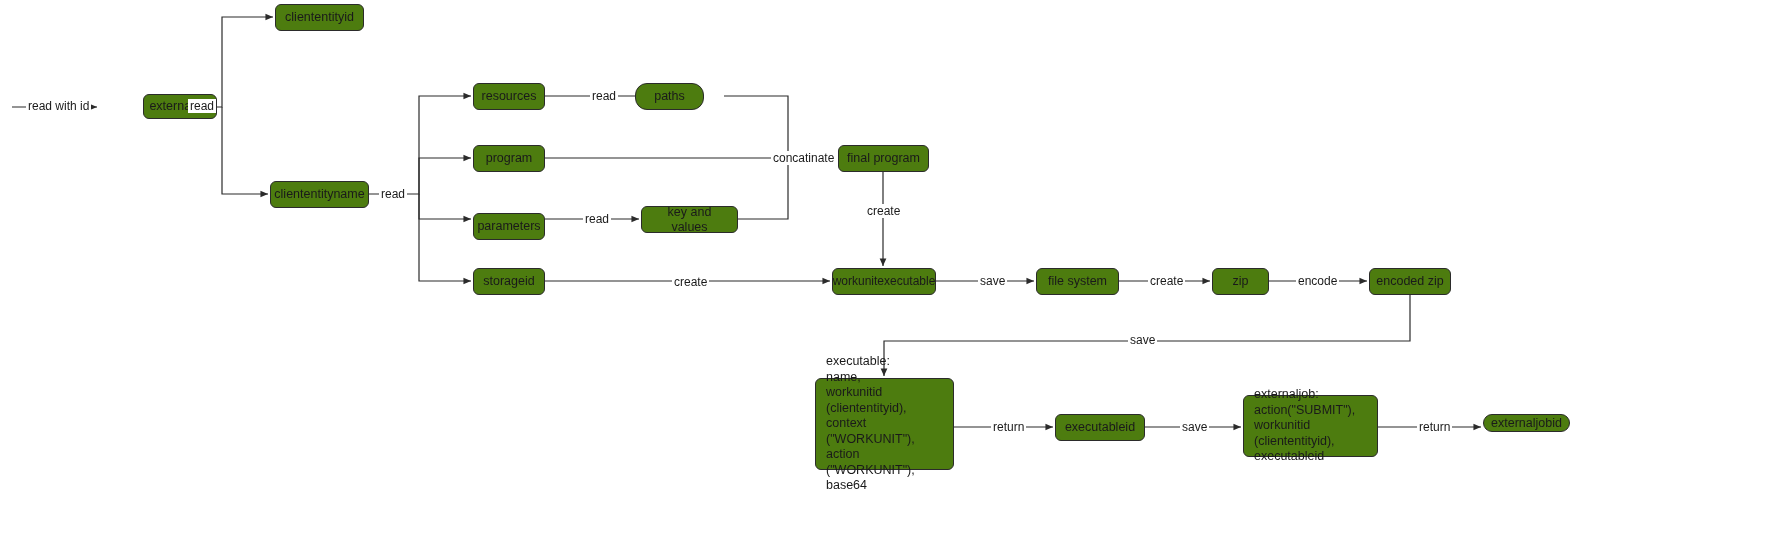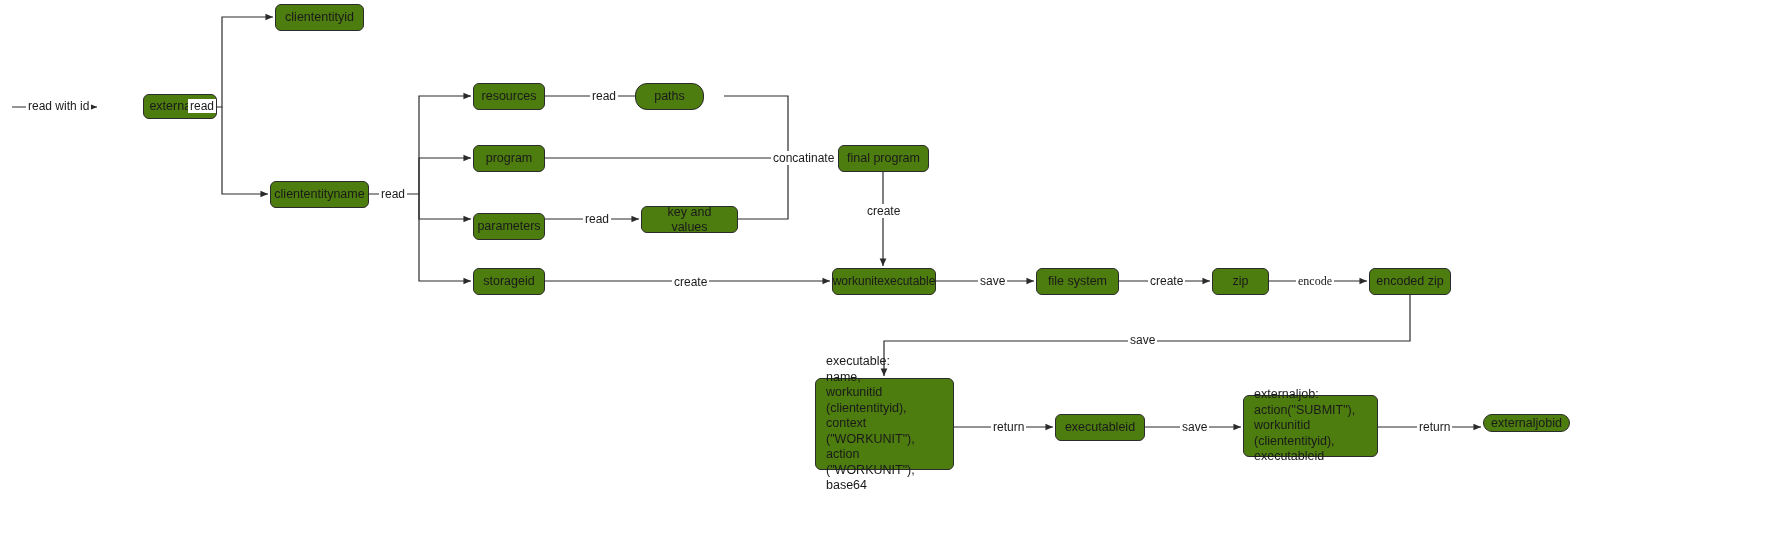--- a/index.html
+++ b/index.html
@@ -156,19 +156,19 @@
   <div class="edge-label" style="left:26px;top:99px;">read with id</div>
   <div class="edge-label" style="left:188px;top:99px;">read</div>
   <div class="edge-label" style="left:379px;top:187px;">read</div>
   <div class="edge-label" style="left:590px;top:89px;">read</div>
   <div class="edge-label" style="left:583px;top:212px;">read</div>
   <div class="edge-label" style="left:771px;top:151px;">concatinate</div>
   <div class="edge-label" style="left:865px;top:204px;">create</div>
   <div class="edge-label" style="left:672px;top:275px;">create</div>
   <div class="edge-label" style="left:978px;top:274px;">save</div>
   <div class="edge-label" style="left:1148px;top:274px;">create</div>
-  <div class="edge-label" style="left:1296px;top:274px;font-family:Liberation Serif, serif;">encode</div>
+  <div class="edge-label" style="left:1296px;top:274px;">encode</div>
   <div class="edge-label" style="left:1128px;top:333px;">save</div>
   <div class="edge-label" style="left:991px;top:420px;">return</div>
   <div class="edge-label" style="left:1180px;top:420px;">save</div>
   <div class="edge-label" style="left:1417px;top:420px;">return</div>
 
 </div>
 
 </body></html>

